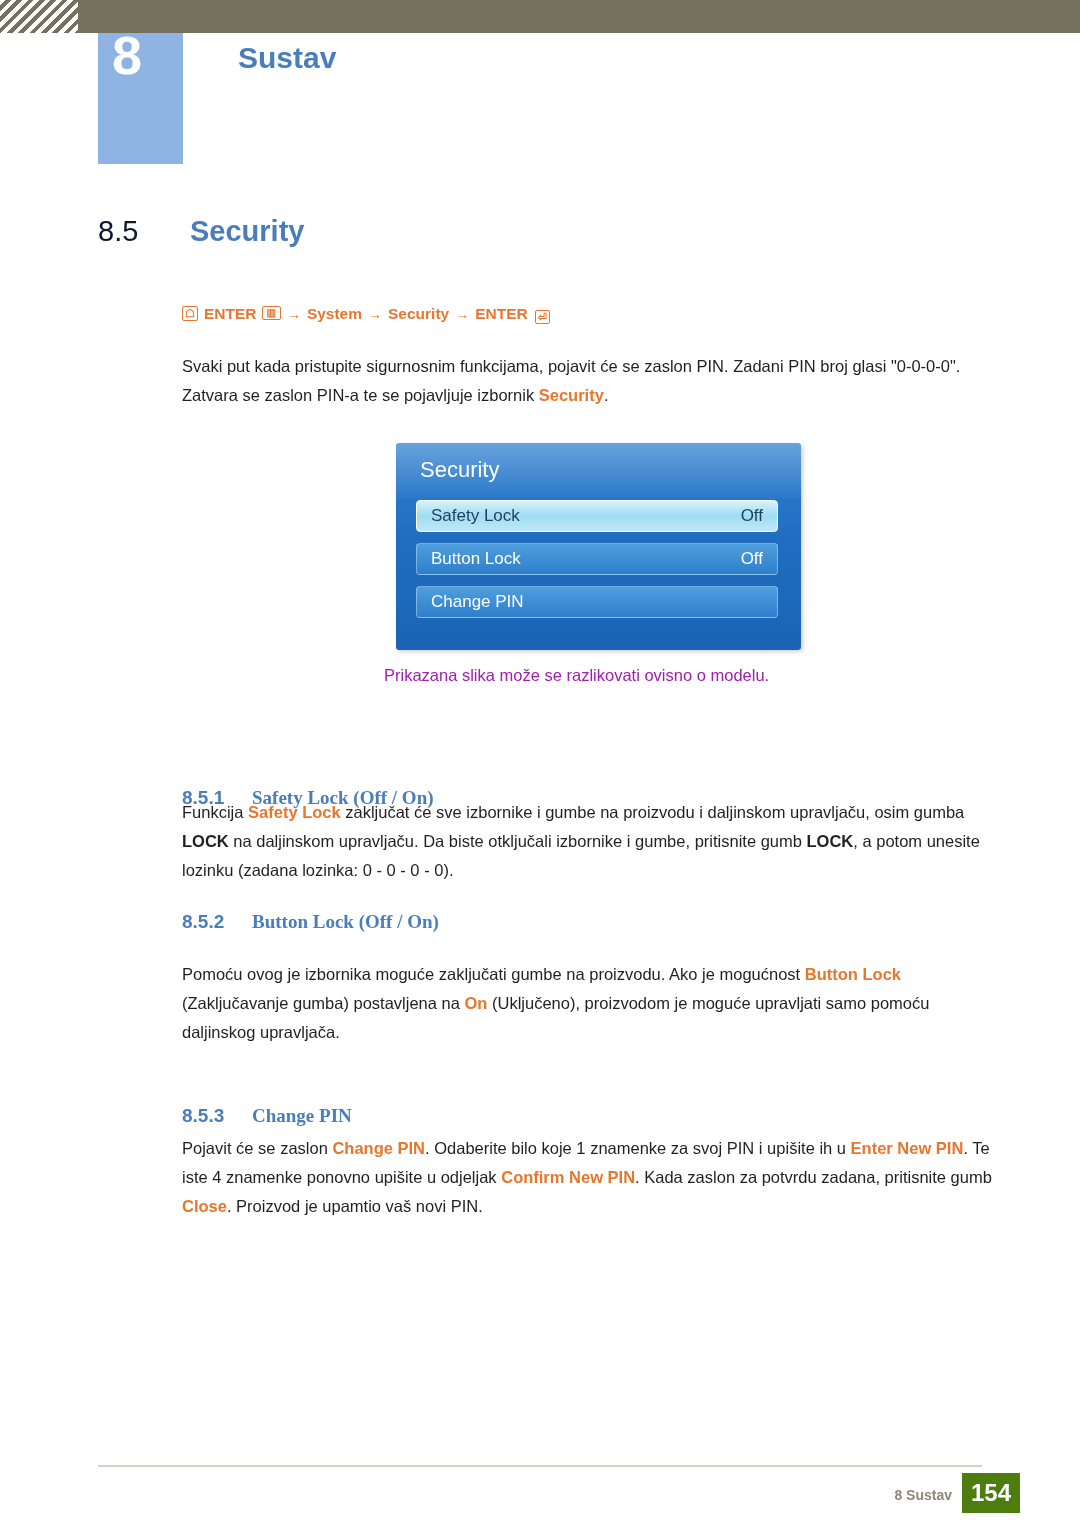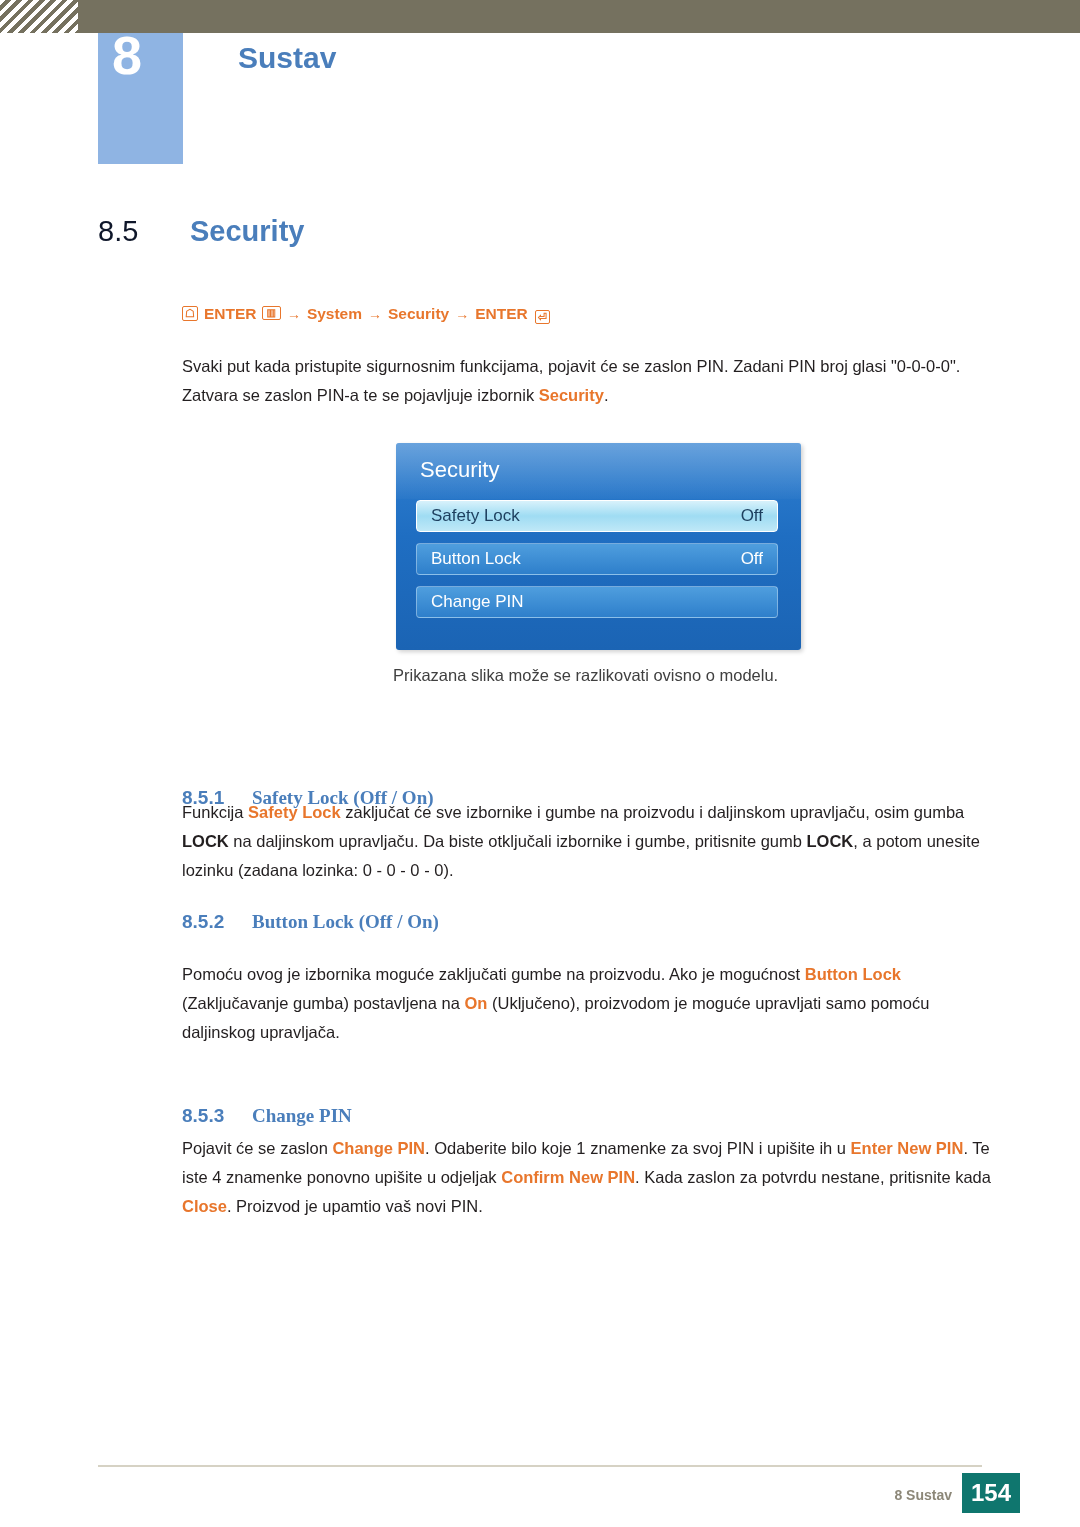--- a/index.html
+++ b/index.html
@@ -193,23 +193,23 @@
   .osd-row.normal2 {
     top: 143px;
     background: linear-gradient(to bottom, #4f9ede 0%, #2e7fcb 100%);
     color: #ffffff;
     border: 1px solid rgba(255,255,255,0.35);
   }
 
   .osd-caption {
     position: absolute;
     top: 666px;
-    left: 393px;
+    left: 384px;
     font-size: 16.5px;
-    color: #404040;
+    color: #a21caf;
     white-space: nowrap;
   }
 
   
   .subsec-num {
     position: absolute;
     left: 182px;
     font-size: 19px;
     font-weight: bold;
     color: #4a7ebb;
@@ -247,21 +247,21 @@
     font-size: 14px;
     font-weight: bold;
     color: #8c8778;
   }
   .footer-page {
     position: absolute;
     top: 1473px;
     right: 60px;
     width: 58px;
     height: 40px;
-    background: #0f766e;
+    background: #4d7c0f;
     color: #ffffff;
     font-size: 24px;
     font-weight: bold;
     display: flex;
     align-items: center;
     justify-content: center;
   }
 </style>
 </head>
 <body>
@@ -319,18 +319,18 @@
 
 <div class="subsec-num" id="sub2-num">8.5.2</div>
 <div class="subsec-title" id="sub2-title">Button Lock (Off / On)</div>
 <div class="para" id="para-852">
   <span>Pomoću ovog je izbornika moguće zaključati gumbe na proizvodu. Ako je mogućnost </span><b class="em">Button Lock</b><span> (Zaključavanje gumba) postavljena na </span><b class="em">On</b><span> (Uključeno), proizvodom je moguće upravljati samo pomoću daljinskog upravljača.</span>
 </div>
 
 <div class="subsec-num" id="sub3-num">8.5.3</div>
 <div class="subsec-title" id="sub3-title">Change PIN</div>
 <div class="para" id="para-853">
-  <span>Pojavit će se zaslon </span><b class="em">Change PIN</b><span>. Odaberite bilo koje 1 znamenke za svoj PIN i upišite ih u </span><b class="em">Enter New PIN</b><span>. Te iste 4 znamenke ponovno upišite u odjeljak </span><b class="em">Confirm New PIN</b><span>. Kada zaslon za potvrdu nestane, pritisnite kada </span><b class="em">Close</b><span>. Proizvod je upamtio vaš novi PIN.</span>
+  <span>Pojavit će se zaslon </span><b class="em">Change PIN</b><span>. Odaberite bilo koje 1 znamenke za svoj PIN i upišite ih u </span><b class="em">Enter New PIN</b><span>. Te iste 4 znamenke ponovno upišite u odjeljak </span><b class="em">Confirm New PIN</b><span>. Kada zaslon za potvrdu zadana, pritisnite gumb </span><b class="em">Close</b><span>. Proizvod je upamtio vaš novi PIN.</span>
 </div>
 
 <div class="footer-rule"></div>
 <div class="footer-text">8 Sustav</div>
 <div class="footer-page">154</div>
 
 </body></html>

